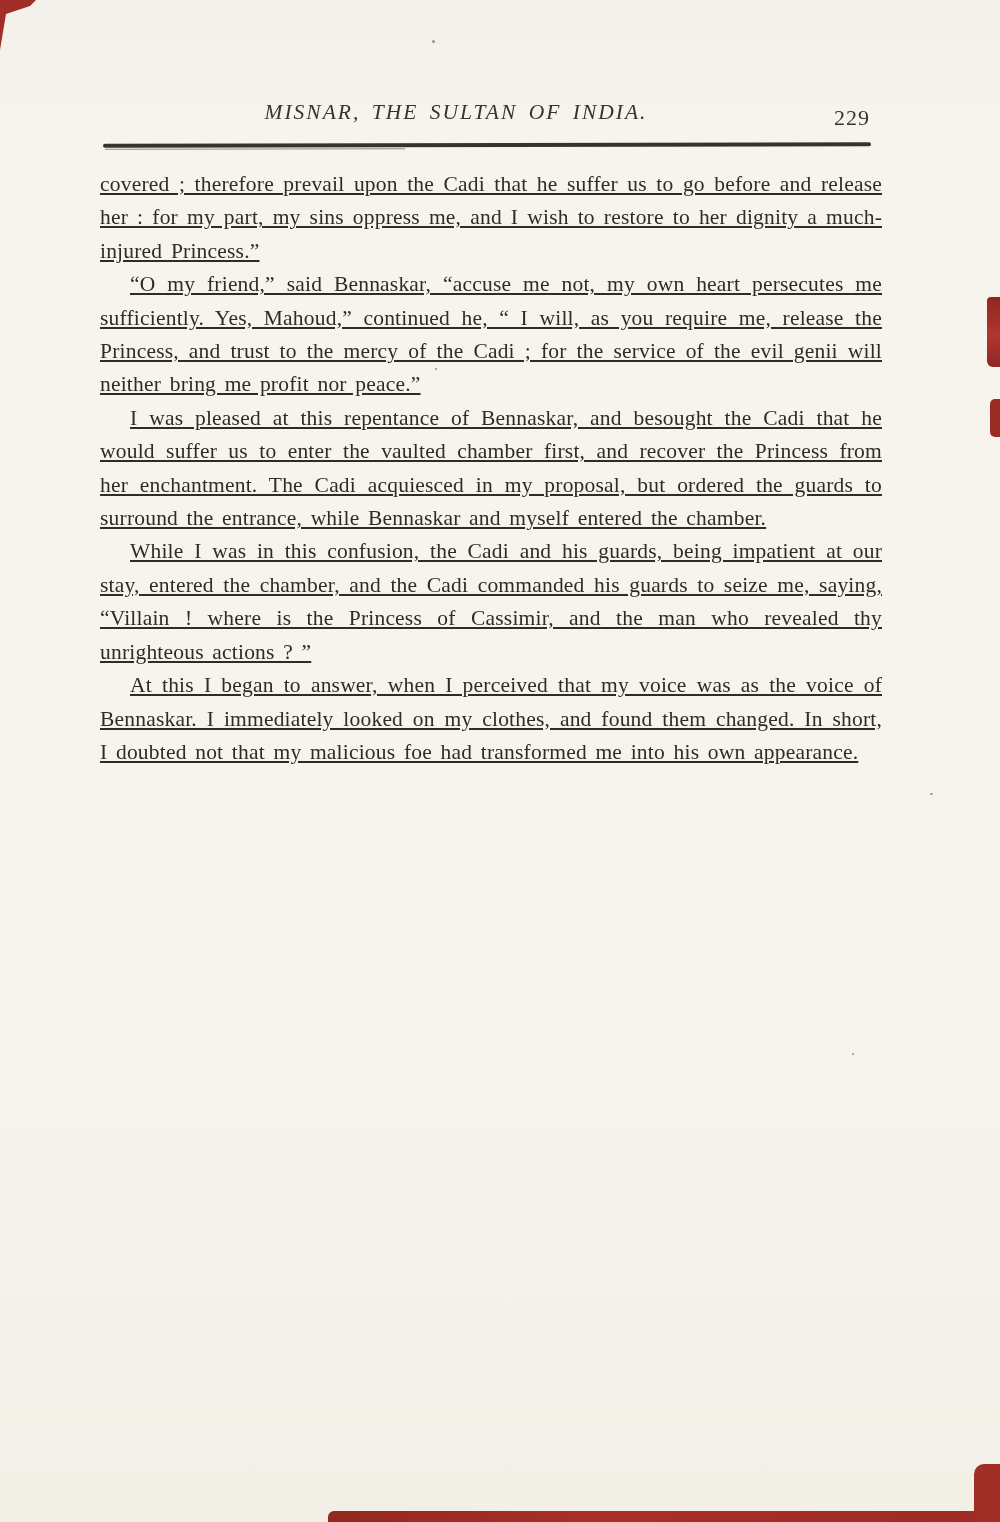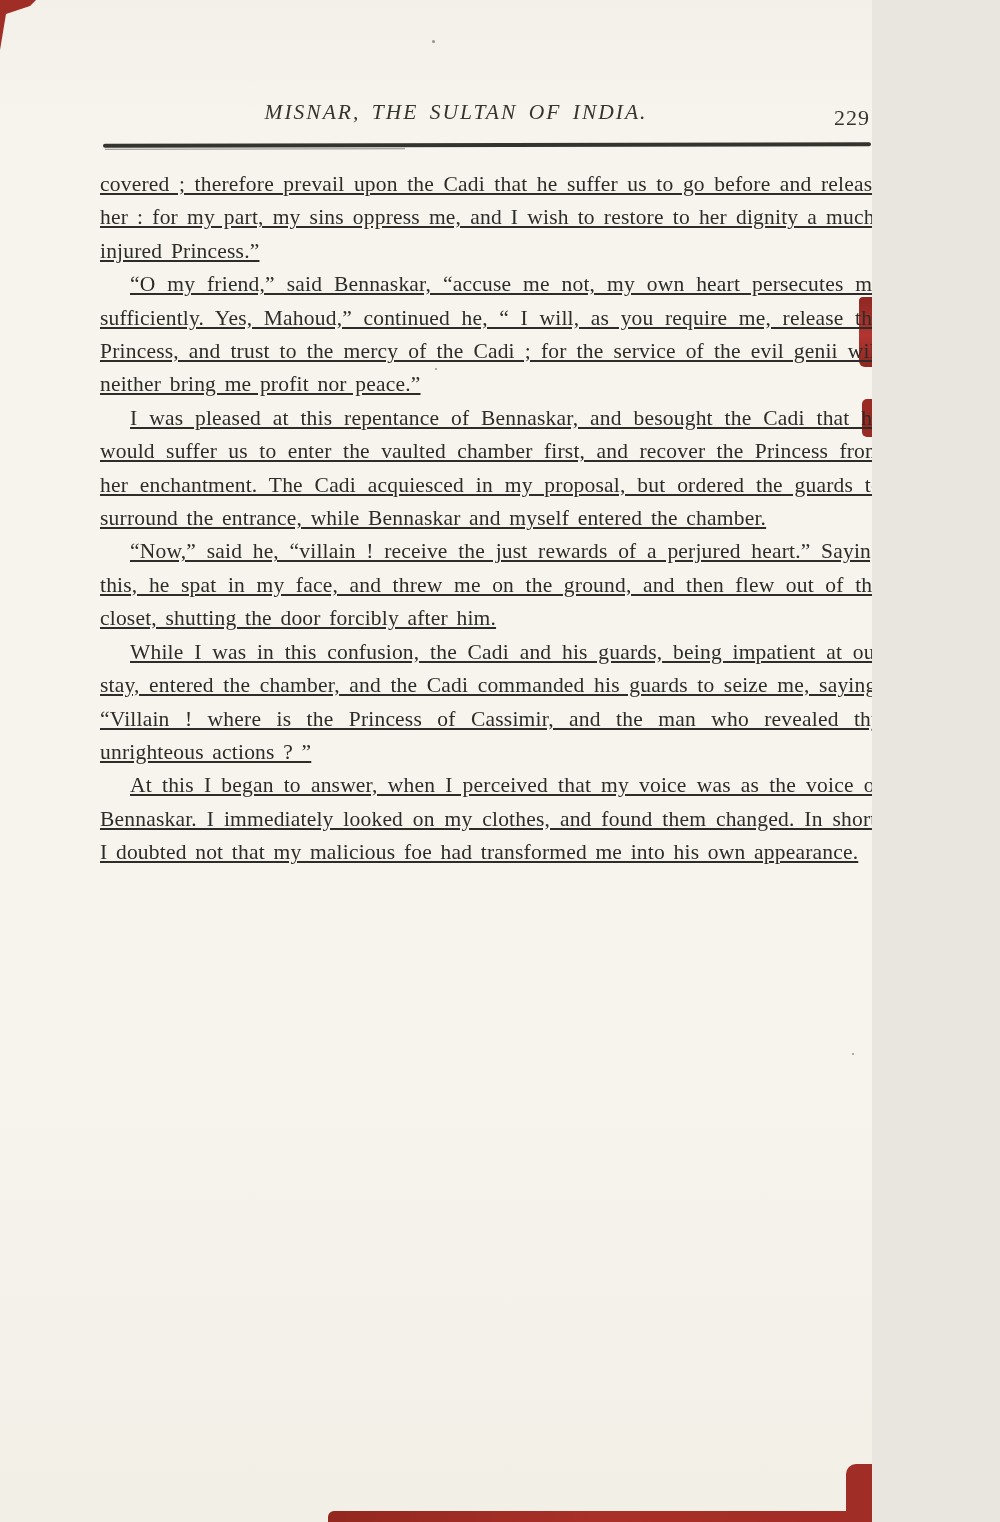--- a/index.html
+++ b/index.html
@@ -2,21 +2,21 @@
 <html><head>
 <meta charset="utf-8">
 <style>
   html, body {
     margin: 0;
     padding: 0;
     background: #e9e6df;
   }
   .page {
     position: relative;
-    width: 872px;
+    width: 1000px;
     height: 1522px;
     background:
       linear-gradient(180deg, #f3f0e9 0%, #f7f4ed 8%, #f7f4ee 70%, #f2efe7 100%);
     overflow: hidden;
     font-family: "Liberation Serif", "DejaVu Serif", serif;
     color: #2d2c28;
   }
   
   .page-header {
     position: absolute;
@@ -144,18 +144,17 @@
   <header class="page-header">
     <div class="running-title">MISNAR, THE SULTAN OF INDIA.</div>
     <div class="page-number">229</div>
   </header>
   <div class="header-rule"></div>
 
   <main class="text-block">
     <p class="para">covered ; therefore prevail upon the Cadi that he suffer us to go before and release her : for my part, my sins oppress me, and I wish to restore to her dignity a much-injured Princess.”</p>
     <p class="para indent">“O my friend,” said Bennaskar, “accuse me not, my own heart persecutes me sufficiently. Yes, Mahoud,” continued he, “ I will, as you require me, release the Princess, and trust to the mercy of the Cadi ; for the service of the evil genii will neither bring me profit nor peace.”</p>
     <p class="para indent">I was pleased at this repentance of Bennaskar, and besought the Cadi that he would suffer us to enter the vaulted chamber first, and recover the Princess from her enchantment. The Cadi acquiesced in my proposal, but ordered the guards to surround the entrance, while Bennaskar and myself entered the chamber.</p>
-    <p class="para indent">“Now,” said he, “villain ! receive the just rewards of a perjured heart.” Saying this, he spat in my face, and threw me on the ground, and then flew out of the closet, shutting the door forcibly after him.</p>
     <p class="para indent">While I was in this confusion, the Cadi and his guards, being impatient at our stay, entered the chamber, and the Cadi commanded his guards to seize me, saying, “Villain ! where is the Princess of Cassimir, and the man who revealed thy unrighteous actions ? ”</p>
     <p class="para indent">At this I began to answer, when I perceived that my voice was as the voice of Bennaskar. I immediately looked on my clothes, and found them changed. In short, I doubted not that my malicious foe had transformed me into his own appearance.</p>
   </main>
 
 </div>
 
 </body></html>

